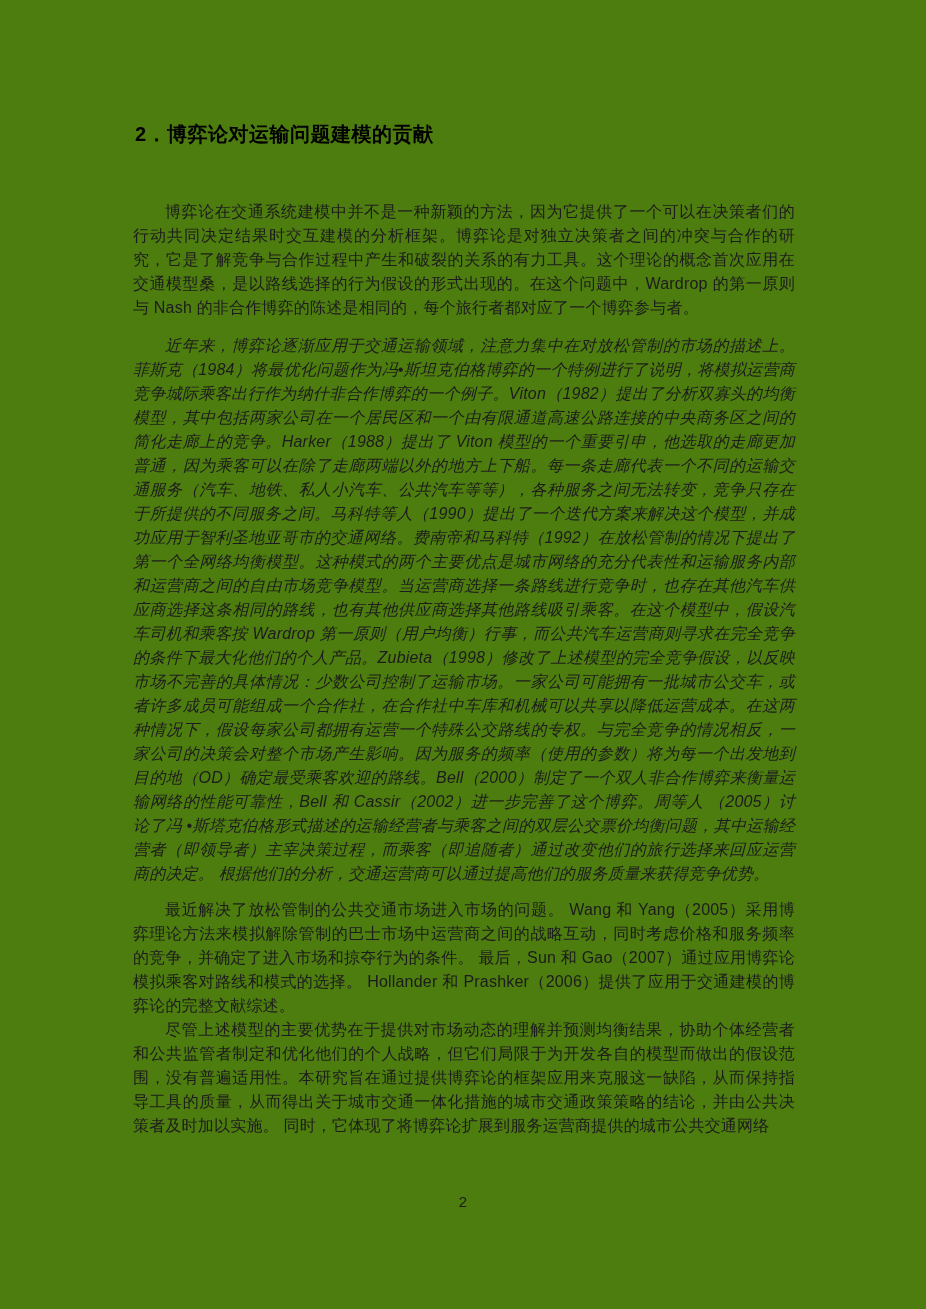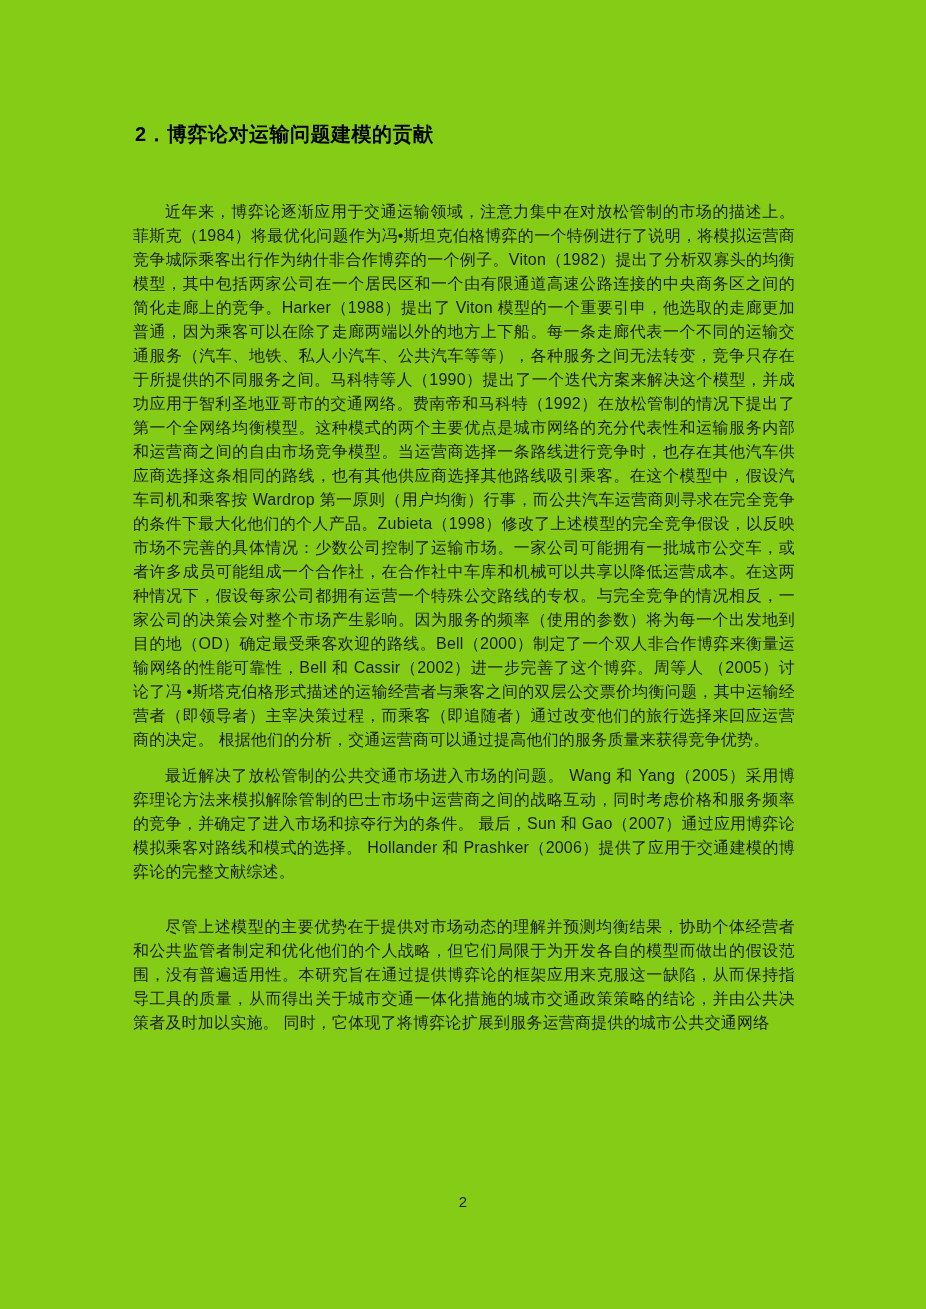--- a/index.html
+++ b/index.html
@@ -5,21 +5,21 @@
   html, body {
     margin: 0;
     padding: 0;
     background: #ffffff;
   }
   .page {
     position: relative;
     width: 926px;
     height: 1309px;
     margin: 0 auto;
-    background: #84cc16;
+    background: #4d7c0f;
     color: #1a1a1a;
     box-sizing: border-box;
     padding: 120px 131px 0 133px;
     overflow: hidden;
     font-family: "Liberation Sans", "DejaVu Sans", sans-serif;
   }
   .section-heading {
     margin: 0 0 52px 2px;
     font-size: 20px;
     line-height: 28px;
@@ -32,42 +32,43 @@
     margin: 0;
     font-size: 16px;
     line-height: 24px;
     text-align: justify;
     text-align-last: left;
     text-indent: 2em;
     color: #1c1c1c;
     word-break: break-all;
     letter-spacing: 0.2px;
   }
-  .body-text p.p2 { margin-top: 39px; }
+  .body-text p.p2 { margin-top: 14px; font-style: italic; }
   .body-text p.p3 { margin-top: 12px; }
-  .body-text p.p4 { margin-top: 31px; }
+  .body-text p.p4 { }
   .page-footer {
     position: absolute;
     left: 0;
     right: 0;
     top: 1192px;
     text-align: center;
     font-size: 15px;
     line-height: 20px;
     color: #1c1c1c;
   }
 </style>
 </head>
 <body>
 
 <div class="page">
 
   <h2 class="section-heading">2．博弈论对运输问题建模的贡献</h2>
 
   <div class="body-text">
+    <p class="p1">博弈论在交通系统建模中并不是一种新颖的方法，因为它提供了一个可以在决策者们的行动共同决定结果时交互建模的分析框架。博弈论是对独立决策者之间的冲突与合作的研究，它是了解竞争与合作过程中产生和破裂的关系的有力工具。这个理论的概念首次应用在交通模型桑，是以路线选择的行为假设的形式出现的。在这个问题中，Wardrop 的第一原则与 Nash 的非合作博弈的陈述是相同的，每个旅行者都对应了一个博弈参与者。</p>
     <p class="p2">近年来，博弈论逐渐应用于交通运输领域，注意力集中在对放松管制的市场的描述上。菲斯克（1984）将最优化问题作为冯•斯坦克伯格博弈的一个特例进行了说明，将模拟运营商竞争城际乘客出行作为纳什非合作博弈的一个例子。Viton（1982）提出了分析双寡头的均衡模型，其中包括两家公司在一个居民区和一个由有限通道高速公路连接的中央商务区之间的简化走廊上的竞争。Harker（1988）提出了 Viton 模型的一个重要引申，他选取的走廊更加普通，因为乘客可以在除了走廊两端以外的地方上下船。每一条走廊代表一个不同的运输交通服务（汽车、地铁、私人小汽车、公共汽车等等），各种服务之间无法转变，竞争只存在于所提供的不同服务之间。马科特等人（1990）提出了一个迭代方案来解决这个模型，并成功应用于智利圣地亚哥市的交通网络。费南帝和马科特（1992）在放松管制的情况下提出了第一个全网络均衡模型。这种模式的两个主要优点是城市网络的充分代表性和运输服务内部和运营商之间的自由市场竞争模型。当运营商选择一条路线进行竞争时，也存在其他汽车供应商选择这条相同的路线，也有其他供应商选择其他路线吸引乘客。在这个模型中，假设汽车司机和乘客按 Wardrop 第一原则（用户均衡）行事，而公共汽车运营商则寻求在完全竞争的条件下最大化他们的个人产品。Zubieta（1998）修改了上述模型的完全竞争假设，以反映市场不完善的具体情况：少数公司控制了运输市场。一家公司可能拥有一批城市公交车，或者许多成员可能组成一个合作社，在合作社中车库和机械可以共享以降低运营成本。在这两种情况下，假设每家公司都拥有运营一个特殊公交路线的专权。与完全竞争的情况相反，一家公司的决策会对整个市场产生影响。因为服务的频率（使用的参数）将为每一个出发地到目的地（OD）确定最受乘客欢迎的路线。Bell（2000）制定了一个双人非合作博弈来衡量运输网络的性能可靠性，Bell 和 Cassir（2002）进一步完善了这个博弈。周等人 （2005）讨论了冯 •斯塔克伯格形式描述的运输经营者与乘客之间的双层公交票价均衡问题，其中运输经营者（即领导者）主宰决策过程，而乘客（即追随者）通过改变他们的旅行选择来回应运营商的决定。  根据他们的分析，交通运营商可以通过提高他们的服务质量来获得竞争优势。</p>
     <p class="p3">最近解决了放松管制的公共交通市场进入市场的问题。 Wang 和 Yang（2005）采用博弈理论方法来模拟解除管制的巴士市场中运营商之间的战略互动，同时考虑价格和服务频率的竞争，并确定了进入市场和掠夺行为的条件。 最后，Sun 和 Gao（2007）通过应用博弈论模拟乘客对路线和模式的选择。 Hollander 和 Prashker（2006）提供了应用于交通建模的博弈论的完整文献综述。</p>
     <p class="p4">尽管上述模型的主要优势在于提供对市场动态的理解并预测均衡结果，协助个体经营者和公共监管者制定和优化他们的个人战略，但它们局限于为开发各自的模型而做出的假设范围，没有普遍适用性。本研究旨在通过提供博弈论的框架应用来克服这一缺陷，从而保持指导工具的质量，从而得出关于城市交通一体化措施的城市交通政策策略的结论，并由公共决策者及时加以实施。  同时，它体现了将博弈论扩展到服务运营商提供的城市公共交通网络</p>
   </div>
 
   <div class="page-footer">
     <span>2</span>
   </div>
 
 </div>

